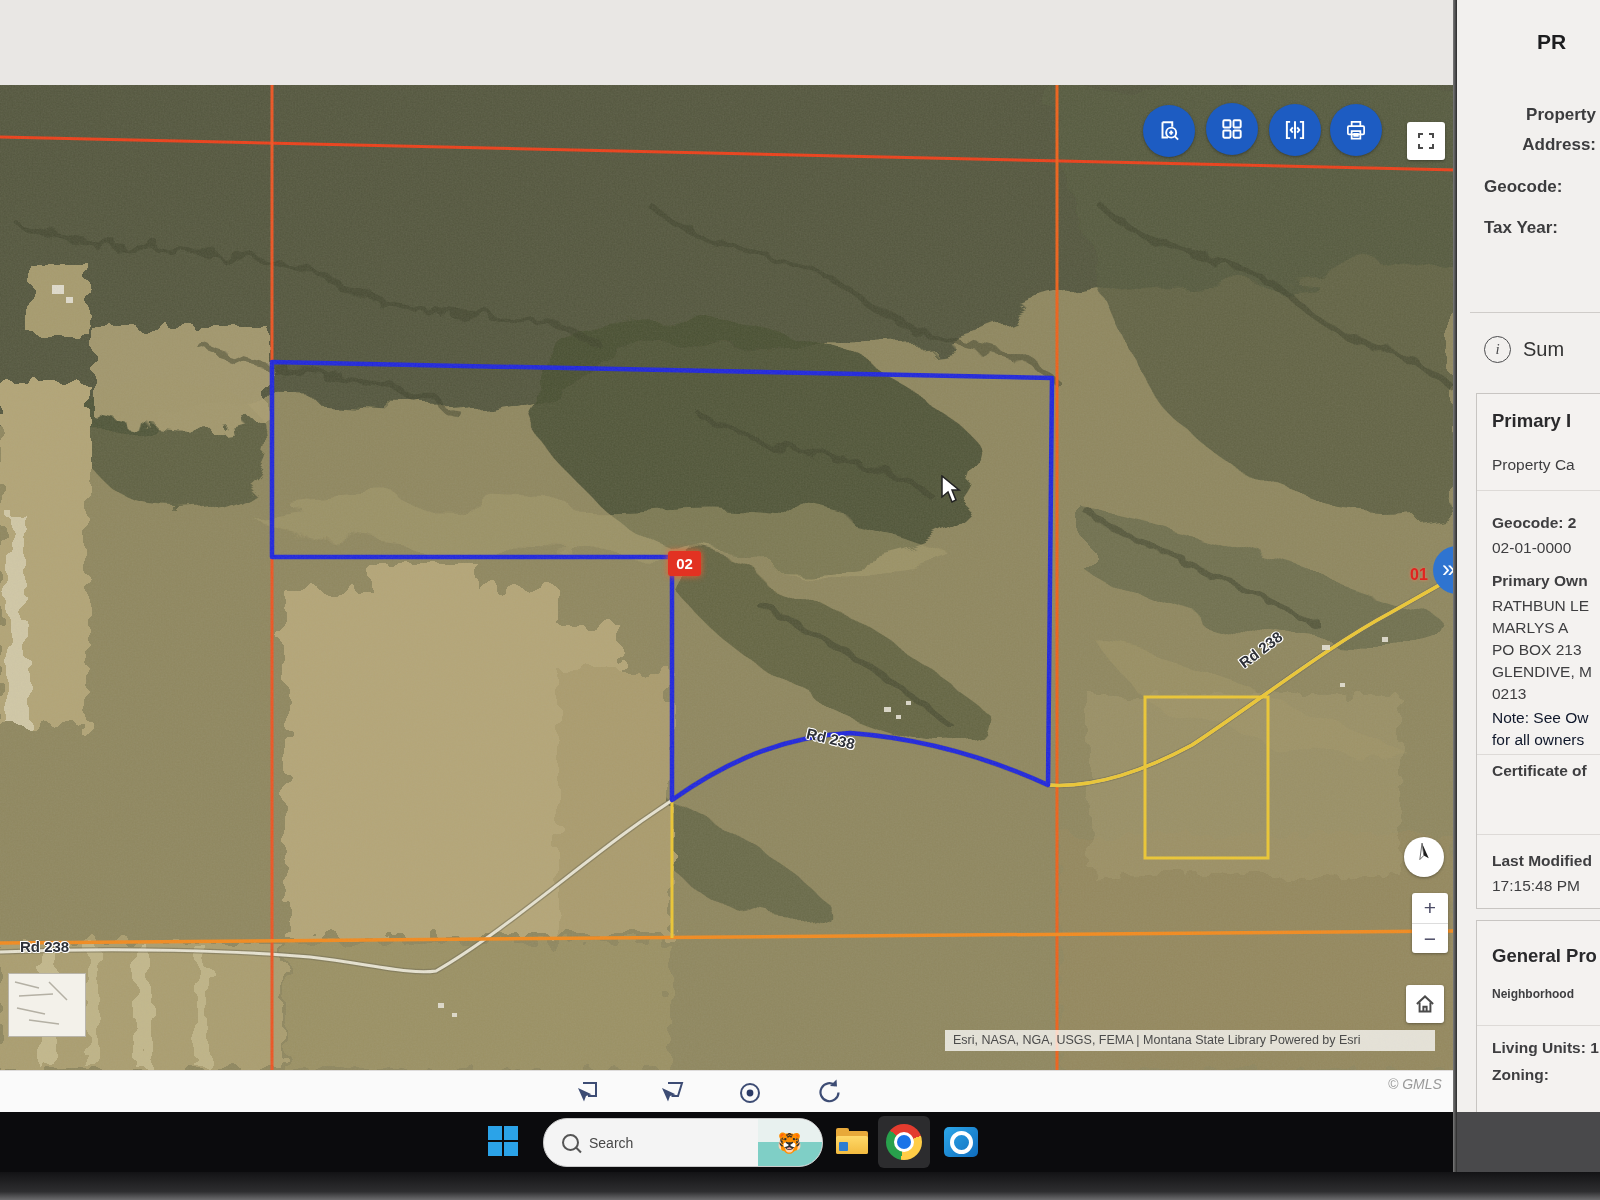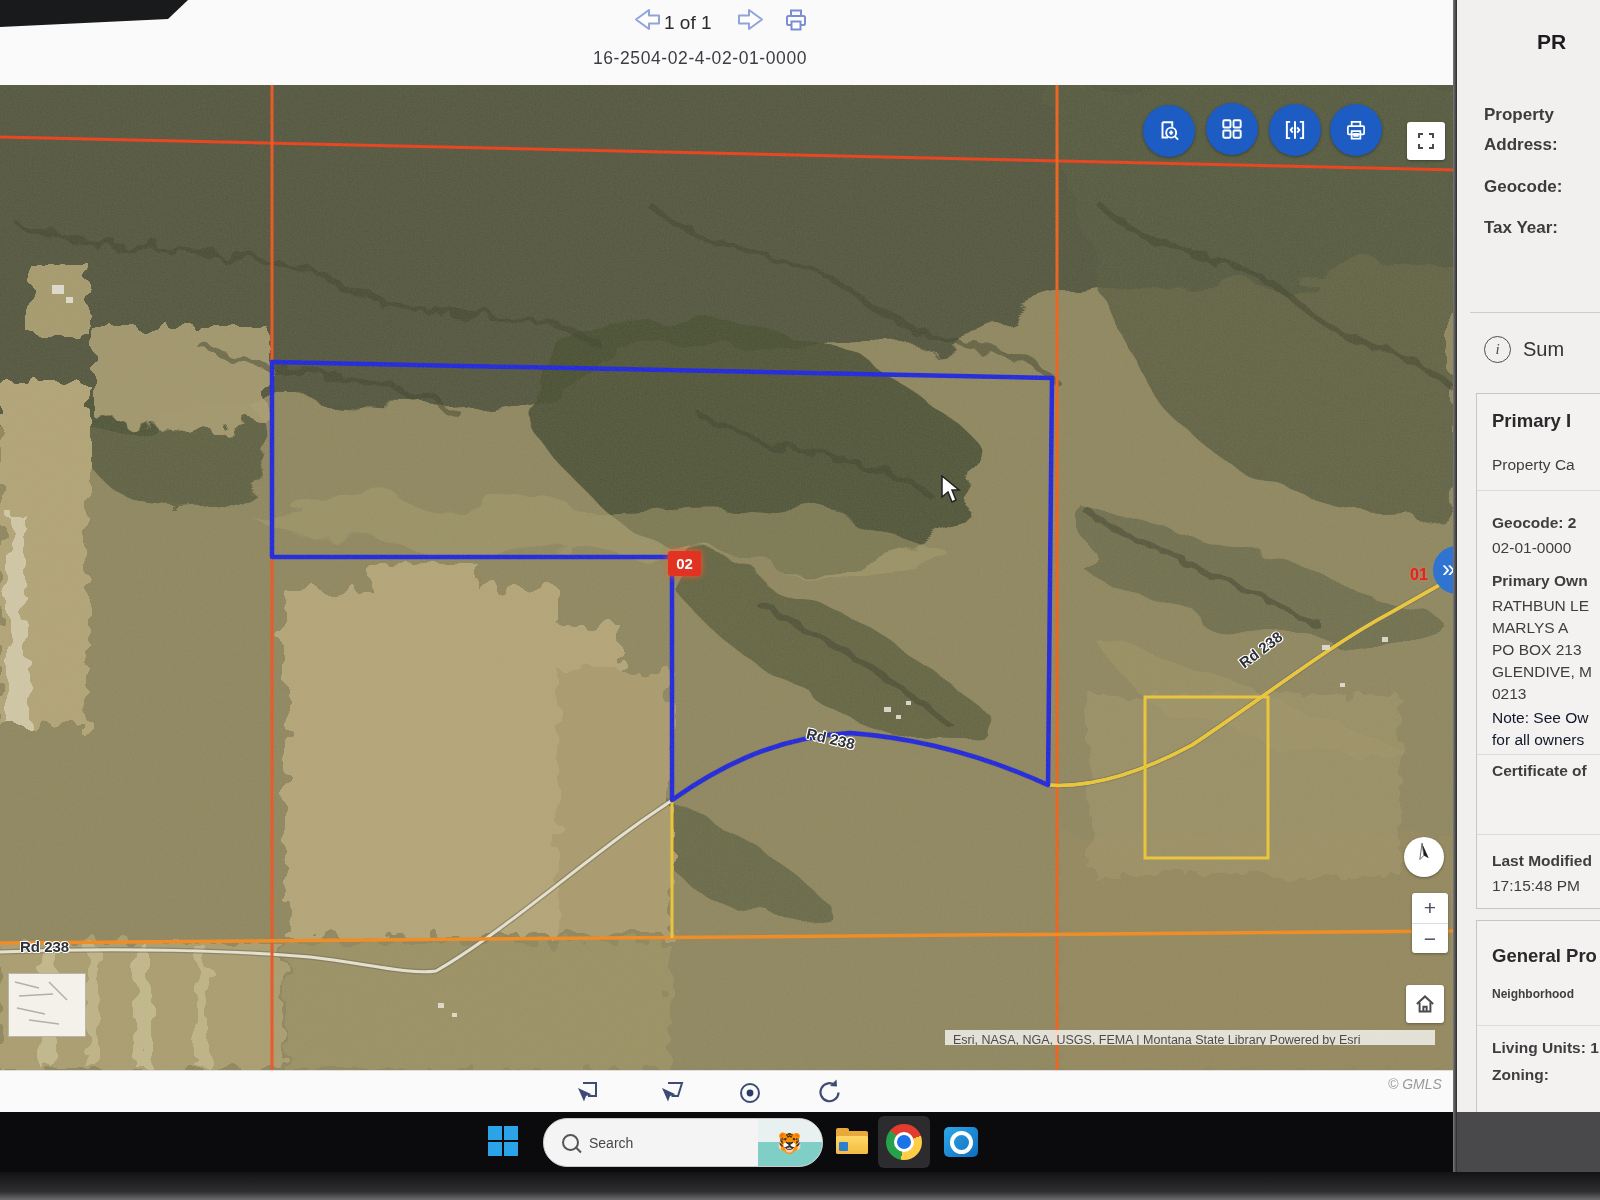--- a/index.html
+++ b/index.html
@@ -16,21 +16,21 @@
   .road-label{font-size:15px;color:#2e3138;text-shadow:-1px 0 #fff,1px 0 #fff,0 -1px #fff,0 1px #fff,1px 1px #fff,-1px -1px #fff;}
   .badge-02{left:668px;top:466px;width:33px;height:25px;background:#e23222;color:#fff;font-size:15px;line-height:25px;text-align:center;border-radius:3px;box-shadow:0 0 6px rgba(255,90,40,.9);}
   .label-01{left:1410px;top:481px;color:#e02420;font-size:16px;text-shadow:0 0 3px rgba(255,120,90,.8);}
   .round-btn{position:absolute;width:52px;height:52px;border-radius:50%;background:#1d5cc2;display:flex;align-items:center;justify-content:center;box-shadow:0 1px 3px rgba(0,0,0,.35);}
   .sq-btn{position:absolute;background:#fff;border-radius:3px;box-shadow:0 1px 3px rgba(0,0,0,.35);display:flex;align-items:center;justify-content:center;}
   .zoombox{left:1412px;top:808px;width:36px;height:60px;background:#fff;border-radius:3px;box-shadow:0 1px 3px rgba(0,0,0,.35);}
   .zoombox div{height:30px;line-height:30px;text-align:center;font-size:21px;color:#4c4c66;}
   .zoombox div:first-child{border-bottom:1px solid #ddd;}
   .compass{left:1404px;top:752px;width:40px;height:40px;border-radius:50%;background:#fff;box-shadow:0 1px 3px rgba(0,0,0,.35);}
   .chevron-pill{left:1433px;top:461px;width:48px;height:48px;border-radius:50%;background:#2f74d0;color:#fff;font-size:24px;line-height:46px;padding-left:9px;box-sizing:border-box;}
-  .attribution{left:945px;top:945px;width:482px;height:15px;background:rgba(255,255,255,.74);color:#4b4b4b;font-size:12.5px;line-height:21px;padding-left:8px;white-space:nowrap;overflow:hidden;}
+  .attribution{left:945px;top:945px;width:482px;height:21px;background:rgba(255,255,255,.74);color:#4b4b4b;font-size:12.5px;line-height:21px;padding-left:8px;white-space:nowrap;overflow:hidden;}
   .inset-panel{left:8px;top:888px;width:76px;height:62px;background:#f3f1ea;border:1px solid #b9b5aa;}
   
   .toolbar{left:0;top:1070px;width:1457px;height:42px;background:#fafafa;border-top:1px solid #dedcdc;}
   .copyright{left:1388px;top:5px;font-size:14px;font-style:italic;color:#9a9a9a;}
   
   .taskbar{left:0;top:1112px;width:1457px;height:60px;background:#0b0b0d;}
   .taskbar-right{left:1457px;top:1112px;width:143px;height:60px;background:#49494b;}
   .bezel{left:0;top:1172px;width:1600px;height:28px;background:linear-gradient(#131315,#2e2e30 70%,#6c6c6e);}
   .winlogo{left:488px;top:14px;width:30px;height:30px;display:grid;grid-template-columns:14px 14px;grid-template-rows:14px 14px;gap:2px;}
   .winlogo div{background:#2ba3e8;}
@@ -47,54 +47,38 @@
   .chrome-tile{left:878px;top:4px;width:52px;height:52px;background:#2c2c2e;border-radius:6px;display:flex;align-items:center;justify-content:center;}
   .chrome{width:36px;height:36px;border-radius:50%;background:conic-gradient(from -50deg,#e33b2e 0 120deg,#ffcd46 120deg 240deg,#28a14c 240deg 360deg);position:relative;}
   .chrome::before{content:"";position:absolute;left:8px;top:8px;width:20px;height:20px;border-radius:50%;background:#fff;}
   .chrome::after{content:"";position:absolute;left:11px;top:11px;width:14px;height:14px;border-radius:50%;background:#1a73e8;}
   .outlook{left:944px;top:15px;width:34px;height:30px;background:linear-gradient(135deg,#2da8ea,#0f6cbd);border-radius:5px;display:flex;align-items:center;justify-content:center;}
   .outlook span{width:15px;height:15px;border:4px solid #fff;border-radius:50%;display:block;}
   
   .seam{left:1453px;top:0;width:4px;height:1172px;background:linear-gradient(90deg,#7a7a7a,#2b2b2b);}
   .sidebar{left:1457px;top:0;width:161px;height:1112px;background:#f2f0ee;overflow:hidden;color:#333;}
   .sidebar .hdr{left:80px;top:30px;font-size:21px;font-weight:bold;color:#1d1d1f;}
-  .fld{left:27px;white-space:nowrap;font-size:17px;font-weight:bold;color:#3c3c3e;}
+  .fld{left:27px;white-space:nowrap;font-size:17px;font-weight:bold;color:#3c3c3e;text-align:right;}
   .divider{left:13px;width:130px;border-top:1px solid #cfccc9;}
   .sum-icon{left:27px;top:336px;width:25px;height:25px;border:1.6px solid #4c4c4e;border-radius:50%;text-align:center;line-height:25px;font-size:15px;font-style:italic;font-family:"Liberation Serif",serif;color:#4c4c4e;}
   .sum-title{left:66px;top:338px;font-size:20px;color:#333;}
   .card{position:absolute;left:19px;width:150px;background:#f4f2f0;border:1px solid #c8c5c2;}
   .card .t{position:absolute;left:15px;font-weight:bold;font-size:18.5px;color:#2a2a2c;white-space:nowrap;}
   .card .r{position:absolute;left:15px;font-size:15.5px;color:#3e3e40;white-space:nowrap;}
   .card .b{font-weight:bold;}
   .card .i{color:#0f172a;}
   .card .dv{position:absolute;left:0;width:150px;border-top:1px solid #dddad7;}
   
   .tb-icon{position:absolute;top:6px;width:32px;height:32px;}
 </style>
 </head>
 <body>
 
 <div id="screen">
 
-  <div class="abs topbar">
-    <svg class="abs" style="left:628px;top:6px" width="34" height="28" viewBox="0 0 34 28">
-      <path d="M21 4 L8 13.5 L21 23 V17.5 H31 V9.5 H21 Z" fill="#ffffff" stroke="#8fa3dd" stroke-width="2" stroke-linejoin="round"></path>
-    </svg>
-    <div class="abs pager-label">1 of 1</div>
-    <svg class="abs" style="left:736px;top:6px" width="34" height="28" viewBox="0 0 34 28">
-      <path d="M13 4 L26 13.5 L13 23 V17.5 H3 V9.5 H13 Z" fill="#ffffff" stroke="#8fa3dd" stroke-width="2" stroke-linejoin="round"></path>
-    </svg>
-    <svg class="abs" style="left:782px;top:6px" width="28" height="28" viewBox="0 0 28 28">
-      <path d="M9 10 V4.5 H19 V10" fill="none" stroke="#7a8ed6" stroke-width="2"></path>
-      <rect x="5" y="10" width="18" height="9" rx="1.5" fill="#fff" stroke="#7a8ed6" stroke-width="2"></rect>
-      <rect x="9.5" y="15.5" width="9" height="8" fill="#fff" stroke="#7a8ed6" stroke-width="2"></rect>
-    </svg>
-    <div class="abs parcel-id">16-2504-02-4-02-01-0000</div>
-    <div class="abs corner-wedge"></div>
-  </div>
 
   <div class="abs map">
     <svg width="1457" height="985" viewBox="0 0 1457 985">
       <defs>
         <filter id="fRough" x="-20%" y="-20%" width="140%" height="140%">
           <feTurbulence type="fractalNoise" baseFrequency="0.012 0.02" numOctaves="3" seed="11" result="n"></feTurbulence>
           <feDisplacementMap in="SourceGraphic" in2="n" scale="55"></feDisplacementMap>
         </filter>
         <filter id="fRough2" x="-20%" y="-20%" width="140%" height="140%">
           <feTurbulence type="fractalNoise" baseFrequency="0.05" numOctaves="2" seed="4" result="n"></feTurbulence>

